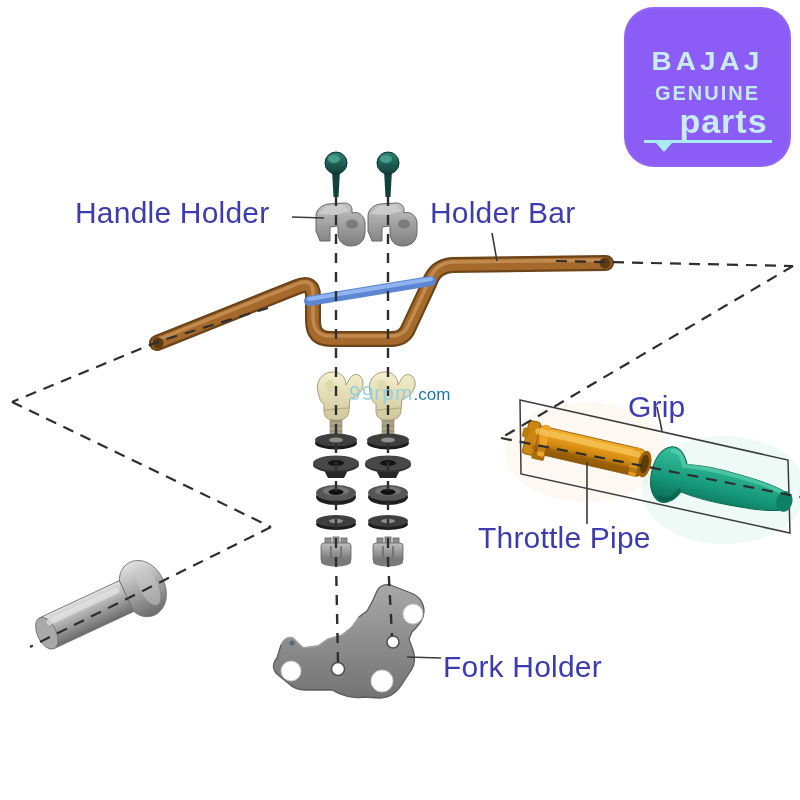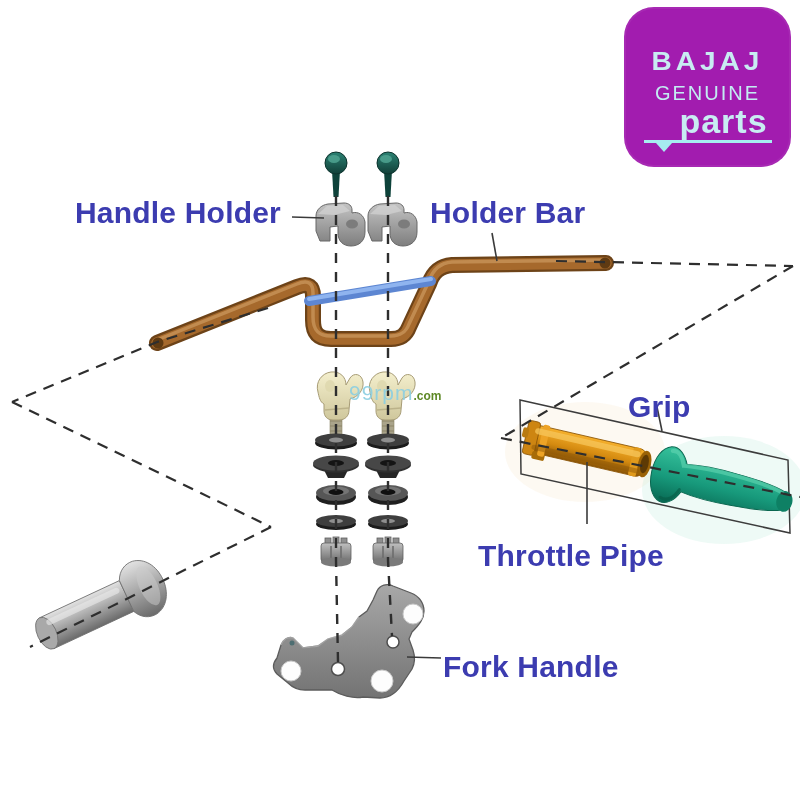--- a/index.html
+++ b/index.html
@@ -2,39 +2,39 @@
 <html><head>
 <meta charset="utf-8">
 <style>
   html,body{margin:0;padding:0;}
   body{
     width:800px;height:800px;background:#ffffff;position:relative;overflow:hidden;
     font-family:"Liberation Sans",sans-serif;
   }
   .stage{position:absolute;left:0;top:0;width:800px;height:800px;}
   .label{
-    position:absolute;color:#3c3cb0;font-size:30px;font-weight:700;
+    position:absolute;color:#3c3cb0;font-size:30px;font-weight:400;
     letter-spacing:0.2px;white-space:nowrap;line-height:1.1;
   }
   .logo{
     position:absolute;left:624px;top:7px;width:167px;height:160px;
-    background:#a21caf;border-radius:30px;text-align:center;color:#c8ecf2;
+    background:#8b5cf6;border-radius:30px;text-align:center;color:#c8ecf2;
     box-shadow:inset 0 0 0 2px rgba(255,255,255,0.06);
   }
   .logo .brand{margin-top:38px;font-size:28px;font-weight:bold;letter-spacing:4px;transform:scaleY(0.95);}
-  .logo .genuine{margin-top:5px;font-size:20px;font-weight:400;letter-spacing:2px;color:#c3ecf2;}
+  .logo .genuine{margin-top:5px;font-size:20px;font-weight:700;letter-spacing:2px;color:#c3ecf2;}
   .logo .parts{margin-top:-2px;font-size:34px;font-weight:bold;letter-spacing:1px;line-height:36px;margin-left:32px;}
   .logo .rule{position:relative;margin:1px auto 0;width:128px;height:3px;background:#a6ecf0;}
   .logo .rule .arrow{
     position:absolute;left:12px;top:3px;width:0;height:0;
     border-left:8px solid transparent;border-right:8px solid transparent;border-top:9px solid #a6ecf0;
   }
   .watermark{position:absolute;left:349px;top:381px;color:#8ccfe2;opacity:0.9;white-space:nowrap;}
   .watermark .site{font-size:21px;font-weight:normal;letter-spacing:1px;}
-  .watermark .tld{font-size:12px;color:#4d7c0f;font-weight:bold;}
+  .watermark .tld{font-size:17px;color:#0369a1;}
 </style>
 </head>
 <body>
 
 <svg class="stage" width="800" height="800" viewBox="0 0 800 800">
   <defs>
     <linearGradient id="gradClamp" x1="0" y1="0" x2="0" y2="1">
       <stop offset="0" stop-color="#c4c4c4"></stop>
         <stop offset="1" stop-color="#7e7e7e"></stop>
     </linearGradient>
@@ -200,22 +200,22 @@
     <line x1="492" y1="233" x2="497" y2="261"></line>
     <line x1="657" y1="407" x2="662" y2="431"></line>
     <line x1="587" y1="462" x2="587" y2="524"></line>
     <line x1="407" y1="657" x2="441" y2="658"></line>
   </g>
 </svg>
 
 <div class="label" style="left:75px;top:196px">Handle Holder</div>
 <div class="label" style="left:430px;top:196px">Holder Bar</div>
 <div class="label" style="left:628px;top:390px">Grip</div>
-<div class="label" style="left:478px;top:539px">Throttle Pipe</div>
-<div class="label" style="left:443px;top:650px">Fork Handle</div>
+<div class="label" style="left:478px;top:521px">Throttle Pipe</div>
+<div class="label" style="left:443px;top:650px">Fork Holder</div>
 
 <div class="watermark">
   <span class="site">99rpm</span><span class="tld">.com</span>
 </div>
 
 <div class="logo">
   <div class="brand">BAJAJ</div>
   <div class="genuine">GENUINE</div>
   <div class="parts">parts</div>
   <div class="rule">

